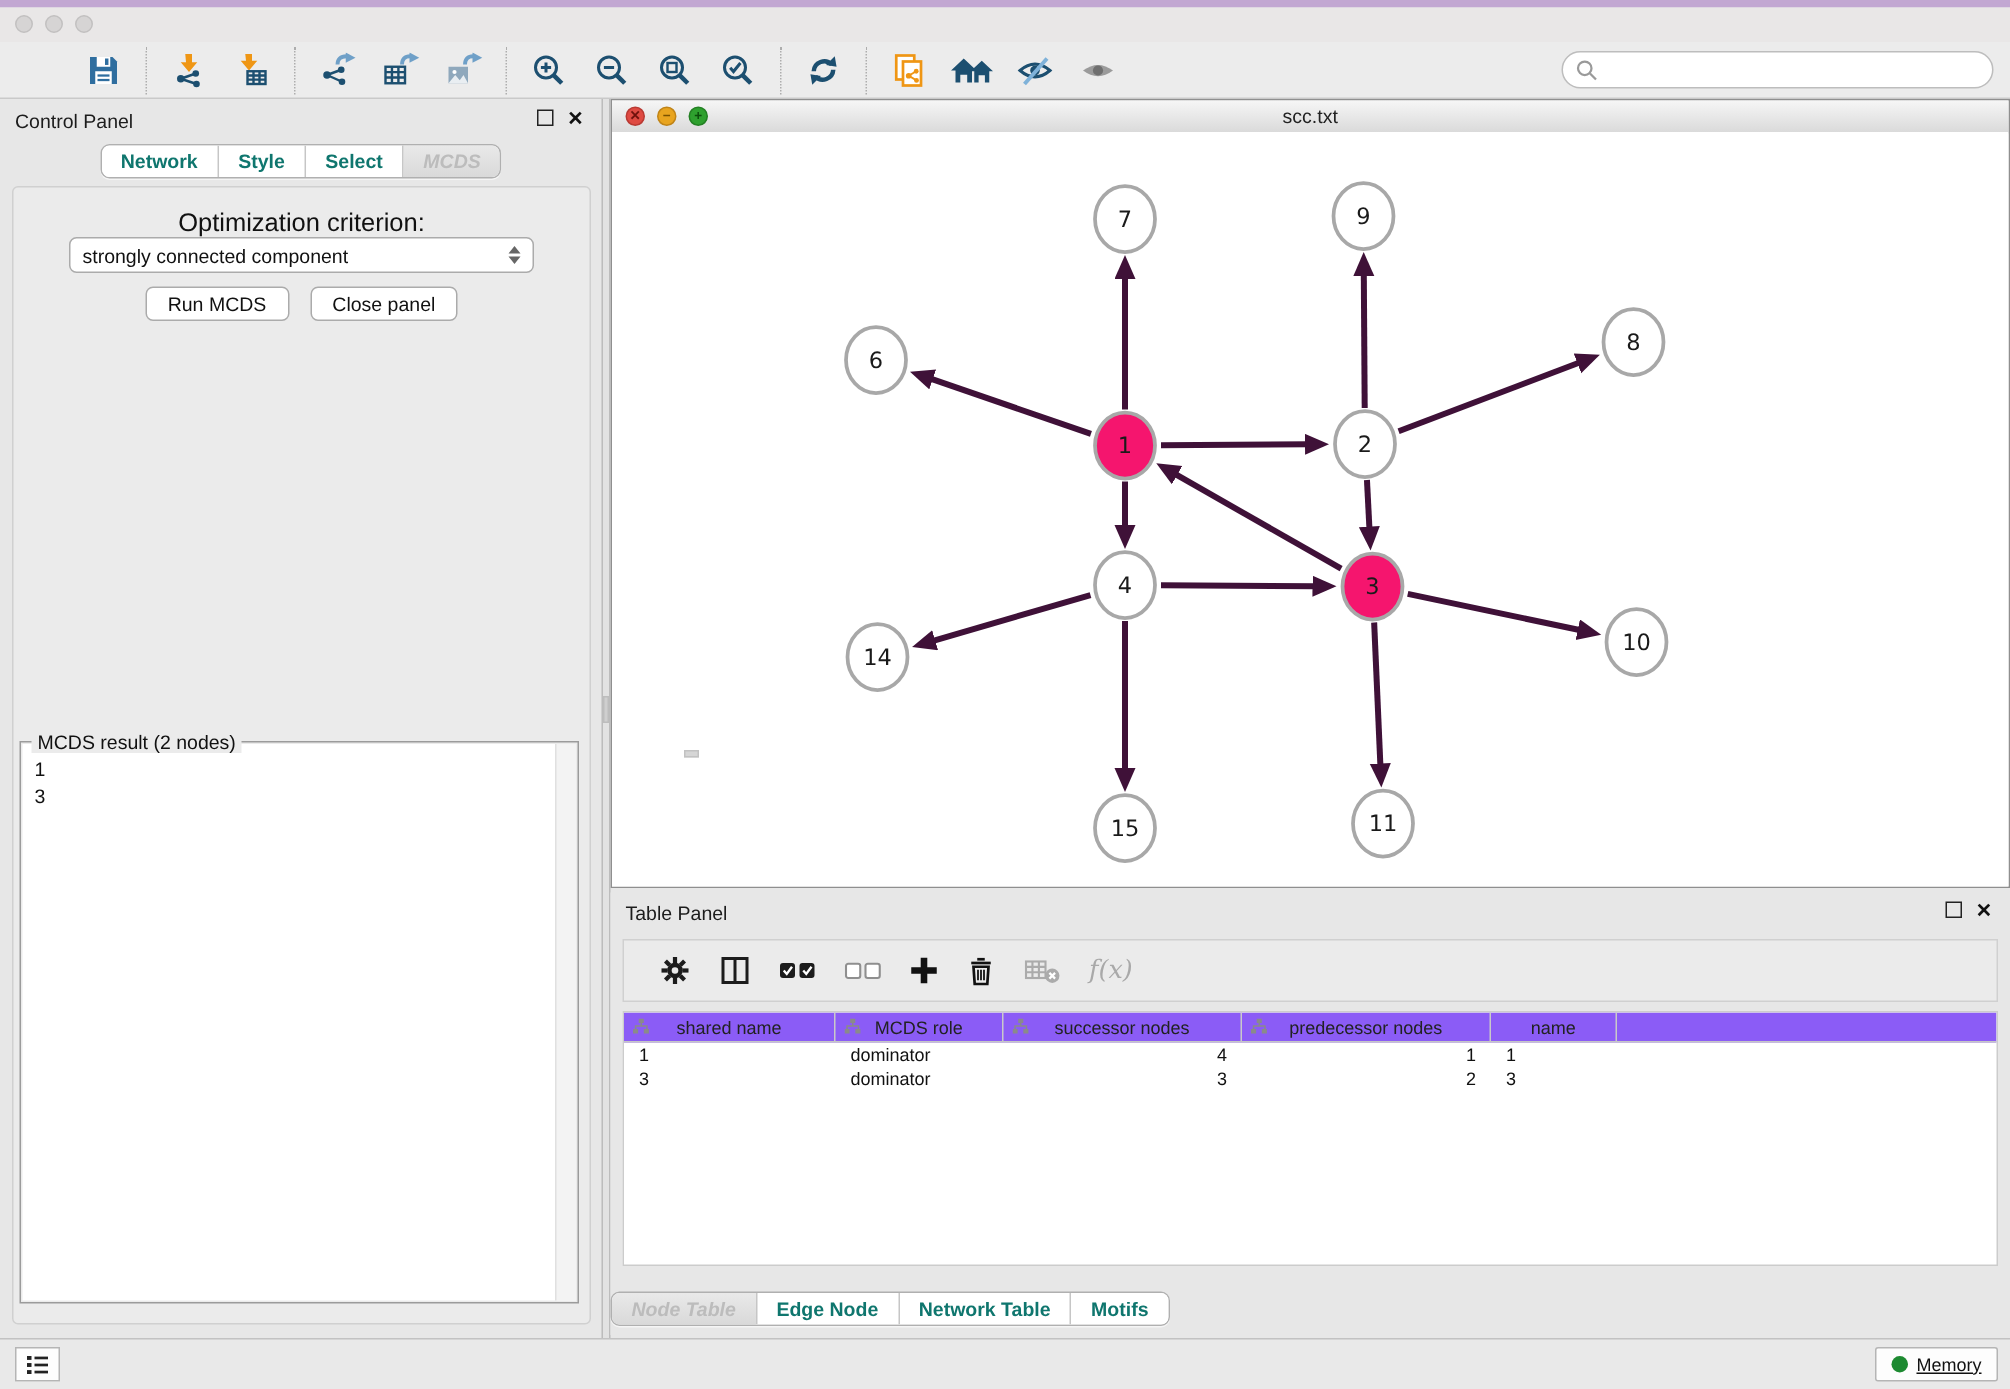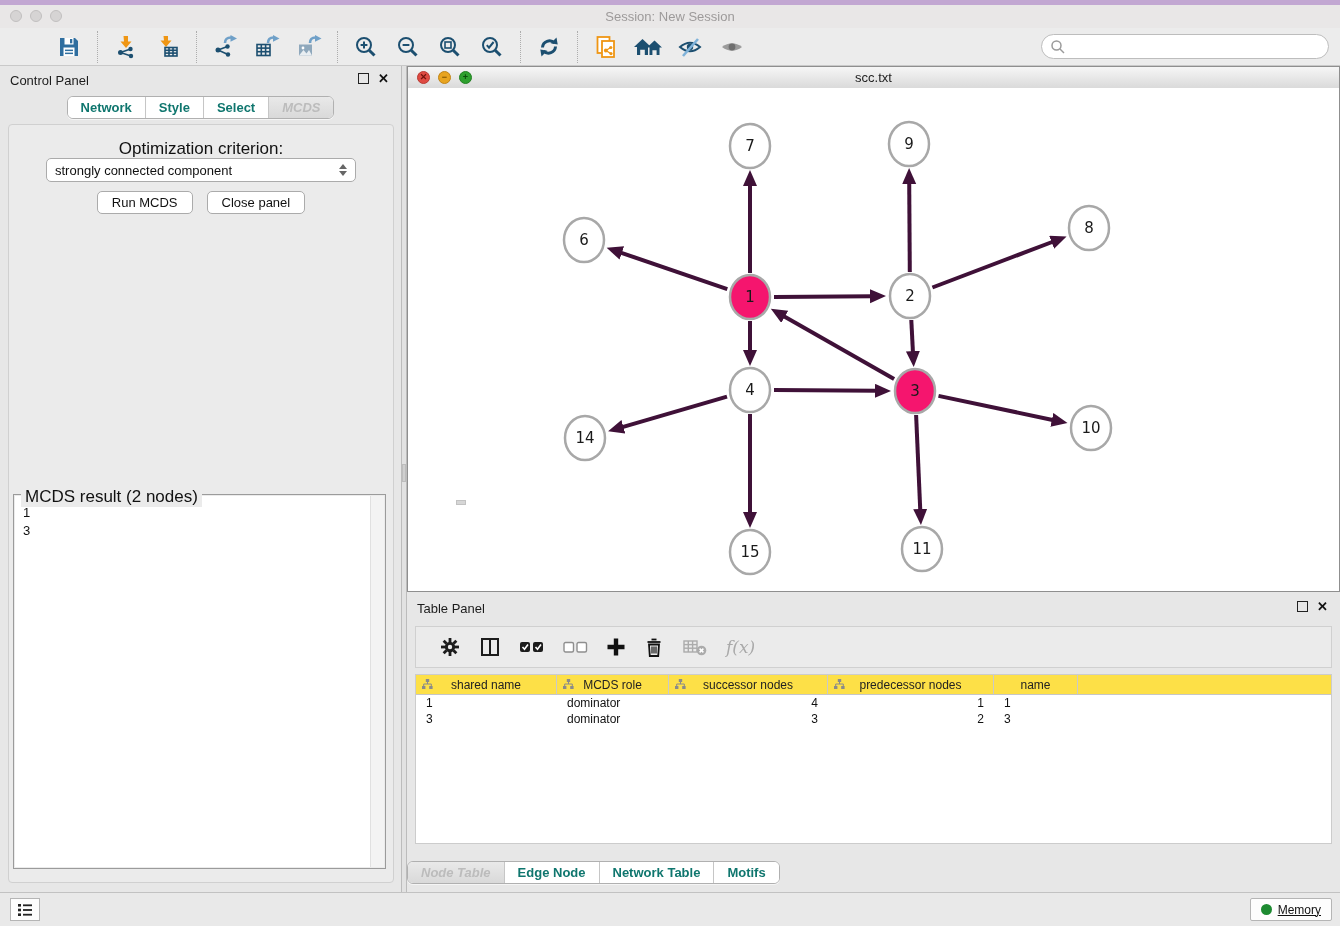--- a/index.html
+++ b/index.html
@@ -36,21 +36,21 @@
   .cp-body{position:absolute;top:58px;left:8px;right:7px;bottom:10px;background:#ebebeb;border:1px solid #d0d0d0;border-radius:4px;}
   .opt-label{position:absolute;top:14px;left:0;right:0;text-align:center;font-size:17px;color:#111;}
   .criterion{position:absolute;top:33px;left:37px;right:37px;height:24px;background:#fff;border:1px solid #ababab;border-radius:5px;display:flex;align-items:center;padding:0 8px;box-sizing:border-box;font-size:13px;color:#111;}
   .criterion .stepper{margin-left:auto;display:flex;flex-direction:column;align-items:center;gap:2px;}
   .criterion .stepper i{width:0;height:0;border-left:4px solid transparent;border-right:4px solid transparent;display:block;}
   .criterion .stepper .up{border-bottom:5px solid #666;}
   .criterion .stepper .dn{border-top:5px solid #666;}
   .cp-buttons{position:absolute;top:66px;left:0;right:0;display:flex;justify-content:center;gap:14px;}
   .btn{background:#fff;border:1px solid #ababab;border-radius:5px;font-size:13px;color:#111;padding:3px 14px;font-family:"Liberation Sans",sans-serif;}
   .result-group{position:absolute;left:4px;right:7px;top:369px;bottom:13px;border:1px solid #9b9b9b;}
-  .result-legend{position:absolute;top:-8px;left:7px;background:#ebebeb;padding:0 4px;font-size:17px;color:#111;}
+  .result-legend{position:absolute;top:-8px;left:7px;background:#ebebeb;padding:0 4px;font-size:13px;color:#111;}
   .result-inner{position:absolute;inset:1px;background:#fff;}
   .result-list{position:absolute;left:0;top:4px;right:14px;bottom:0;padding:4px 8px;font-size:13px;color:#111;line-height:18px;}
   .result-scroll{position:absolute;top:0;right:0;bottom:0;width:13px;background:#f3f3f3;border-left:1px solid #e0e0e0;}
   
   .v-split{position:absolute;left:401px;top:66px;width:6px;bottom:33px;background:#e2e2e2;border-left:1px solid #bcbcbc;border-right:1px solid #bcbcbc;box-sizing:border-box;}
   .v-split .grip{position:absolute;left:0;right:0;top:398px;height:18px;background:#cfcfcf;border:1px solid #bdbdbd;box-sizing:border-box;}
   .h-grip{position:absolute;left:456px;top:500px;width:10px;height:5px;background:#d6d6d6;border:1px solid #c2c2c2;box-sizing:border-box;}
   
   .net-window{position:absolute;left:407px;top:66px;right:0;height:526px;border:1px solid #8f8f8f;box-sizing:border-box;background:#fff;}
   .net-titlebar{position:absolute;top:0;left:0;right:0;height:21px;background:linear-gradient(#f6f6f6,#dadada);border-bottom:1px solid #9c9c9c;}
@@ -64,21 +64,21 @@
   .net-content svg{display:block;}
   
   .table-panel{position:absolute;left:407px;top:595px;right:0;height:295px;background:#e7e7e7;}
   .tp-header{position:absolute;top:0;left:0;right:0;height:27px;}
   .tp-header .panel-title{position:absolute;left:10px;top:6px;}
   .tp-header .win-ctl{position:absolute;right:12px;top:6px;}
   .tp-toolbar{position:absolute;left:8px;right:8px;top:31px;height:42px;background:#ebebeb;border:1px solid #d0d0d0;display:flex;align-items:center;gap:0;box-sizing:border-box;padding-left:14px;}
   .tp-tbtn{border:none;background:transparent;display:flex;align-items:center;justify-content:center;height:36px;padding:0 9px;}
   .fx{font-family:"DejaVu Serif",serif;font-style:italic;font-size:17px;color:#a9a9a9;}
   .tp-table{position:absolute;left:8px;right:8px;top:79px;height:170px;background:#fff;border:1px solid #cccccc;box-sizing:border-box;overflow:hidden;}
-  .thead{display:flex;height:19px;background:#fde047;border-bottom:1px solid #c6c6c6;}
+  .thead{display:flex;height:19px;background:#8b5cf6;border-bottom:1px solid #c6c6c6;}
   .th{display:flex;align-items:center;justify-content:center;gap:6px;font-size:12px;color:#222;border-right:1px solid #c9c9c9;box-sizing:border-box;position:relative;}
   .th .hicon{position:absolute;left:6px;top:4px;}
   .tr{display:flex;height:16px;align-items:center;}
   .td{font-size:12px;color:#111;box-sizing:border-box;padding:0 10px;overflow:hidden;white-space:nowrap;}
   .tp-tabs{position:absolute;bottom:6px;left:0;right:0;display:flex;}
   
   .statusbar{position:absolute;bottom:0;left:0;right:0;height:33px;background:#e9e9e9;border-top:1px solid #c2c2c2;}
   .list-btn{position:absolute;left:10px;top:5px;width:30px;height:23px;background:#fdfdfd;border:1px solid #b5b5b5;display:flex;align-items:center;justify-content:center;padding:0;}
   .mem-btn{position:absolute;right:8px;top:5px;height:23px;background:#fdfdfd;border:1px solid #b5b5b5;border-radius:2px;display:flex;align-items:center;gap:6px;padding:0 10px;font-size:12px;color:#111;font-family:"Liberation Sans",sans-serif;text-decoration:underline;}
   .mem-dot{width:11px;height:11px;border-radius:50%;background:#1d8a31;display:inline-block;}
@@ -86,21 +86,20 @@
 </head>
 <body>
 
 <div class="top-strip"></div>
 <div class="titlebar">
   <div class="traffic">
     <span></span>
     <span></span>
     <span></span>
   </div>
-  <div class="title-text">Session: New Session</div>
 </div>
 
 <div class="toolbar">
   <button class="tb">
     <svg width="26" height="24" viewBox="0 0 26 24"></svg>
       <span></span>
       <path fill="#E8920E" d="M2 5h8l2 2h8v3H6l-4 9z"><path fill="#F2A62A" d="M6 10h19l-4.5 10H2z">
   </path></path>
     </button>
   <button class="tb">

